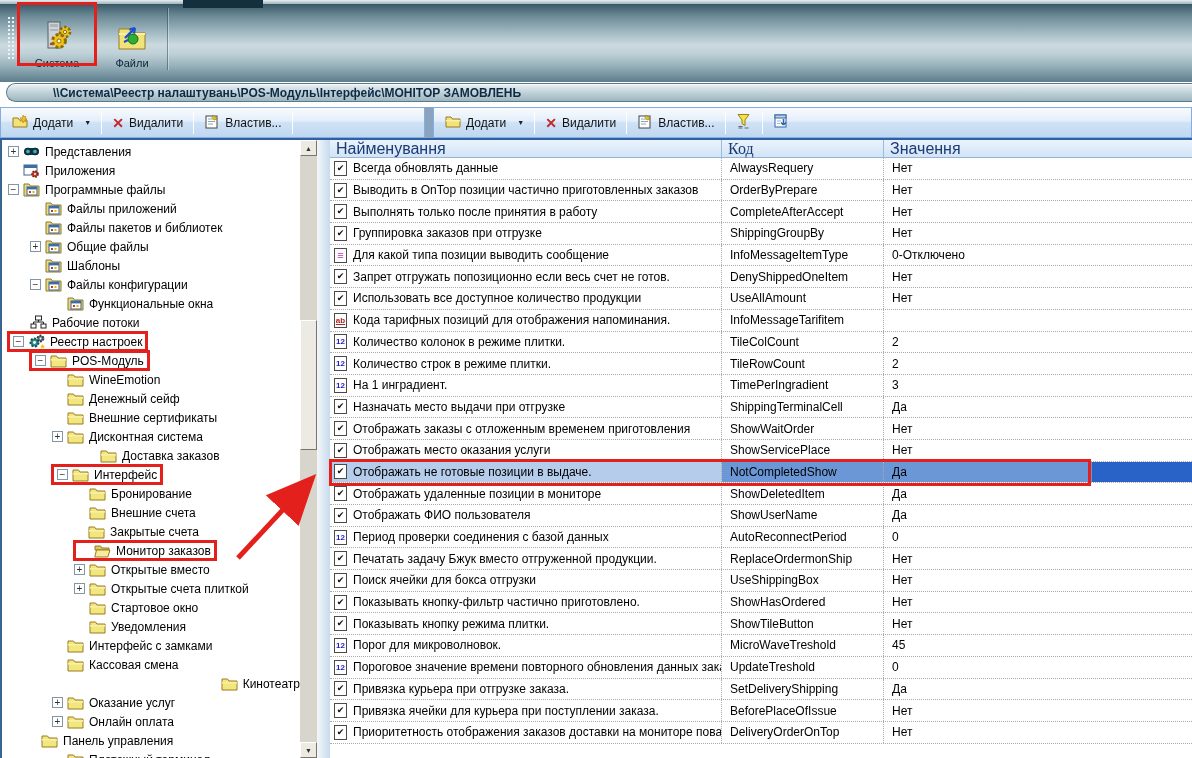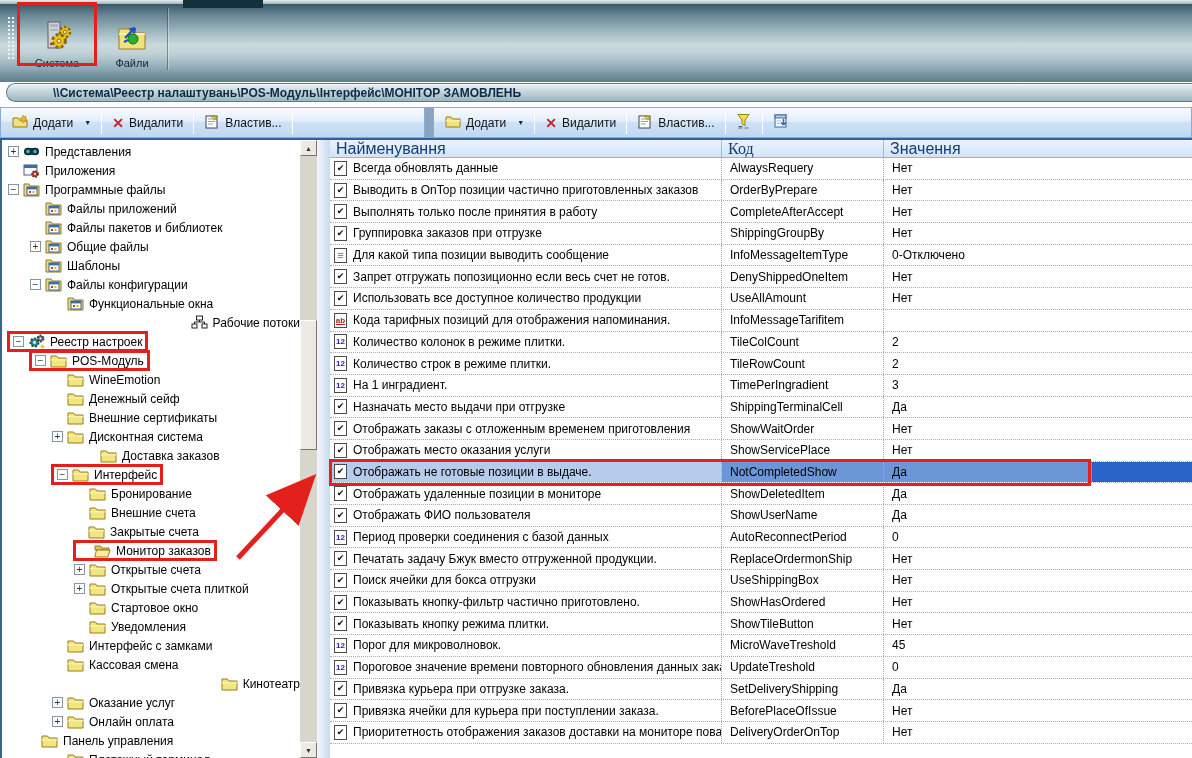--- a/index.html
+++ b/index.html
@@ -354,21 +354,21 @@
               <path d="M1 2 h5 l1.5 2 H16 V14 H1 Z" fill="#e8dc82" stroke="#8c7a2e"></path>
               <rect x="4" y="5" width="10" height="8" fill="#fff" stroke="#44618c"></rect>
               <rect x="4" y="5" width="10" height="2.4" fill="#3b6ea5"></rect>
               <rect x="6" y="9" width="2" height="2" fill="#c0392b"></rect>
               <rect x="9.5" y="9" width="2" height="2" fill="#e2b400"></rect>
             </svg>
           </span>
           <span class="tlabel">Функциональные окна</span>
         </span>
       </div>
-      <div class="tree-item" style="padding-left: 20px; justify-content: flex-end;">
+      <div class="tree-item" style="padding-left: 13px;">
         <span class="core">
           <span class="glyph empty"></span>
           <span class="ticon">
             <svg width="17" height="15" viewBox="0 0 17 15">
               <rect x="5.5" y="1" width="6" height="4" fill="#fff" stroke="#222"></rect>
               <path d="M8.5 5 v2 M3.5 9 v-2 h10 v2" stroke="#222" fill="none"></path>
               <rect x="1" y="9" width="5" height="4" fill="#fff" stroke="#222"></rect>
               <rect x="11" y="9" width="5" height="4" fill="#fff" stroke="#222"></rect>
             </svg>
           </span>
@@ -524,21 +524,21 @@
       </div>
       <div class="tree-item" style="padding-left: 72px;">
         <span class="core">
           <span class="glyph">+</span>
           <span class="ticon">
             <svg width="17" height="15" viewBox="0 0 17 15">
               <path d="M1 3 h5.5 l1.5 2 H16 V14 H1 Z" fill="#f2e67e" stroke="#9c7a1e"></path>
               <path d="M1 6 h15 v1.6 H1 Z" fill="#f9f0a8"></path>
             </svg>
           </span>
-          <span class="tlabel">Открытые счета</span>
+          <span class="tlabel">Открытые вместо</span>
         </span>
       </div>
       <div class="tree-item" style="padding-left: 72px;">
         <span class="core">
           <span class="glyph">+</span>
           <span class="ticon">
             <svg width="17" height="15" viewBox="0 0 17 15">
               <path d="M1 3 h5.5 l1.5 2 H16 V14 H1 Z" fill="#f2e67e" stroke="#9c7a1e"></path>
               <path d="M1 6 h15 v1.6 H1 Z" fill="#f9f0a8"></path>
             </svg>

